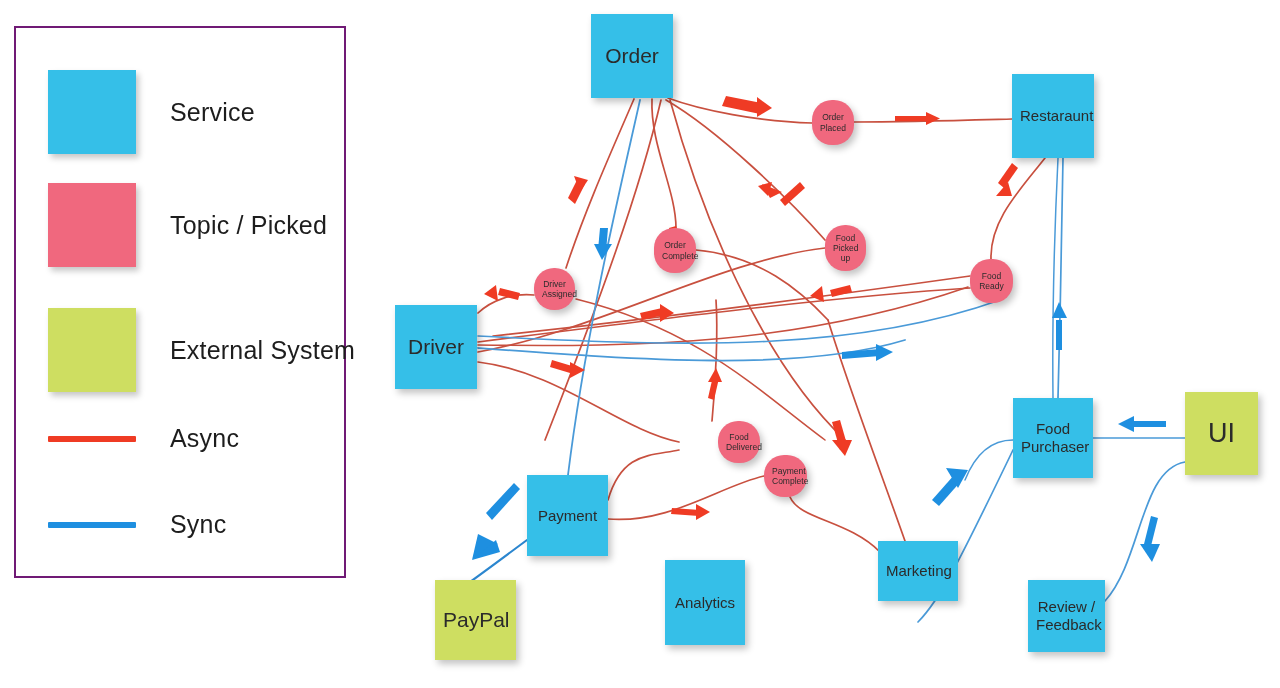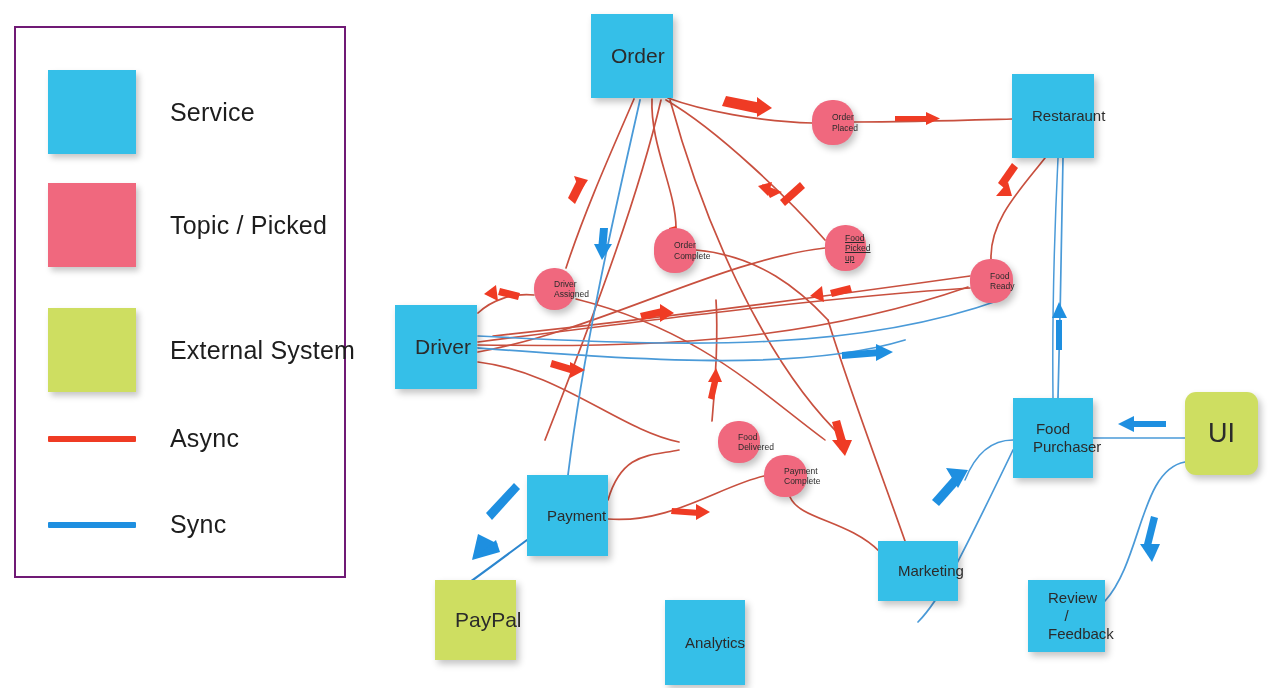--- a/index.html
+++ b/index.html
@@ -41,21 +41,21 @@
 
   
   .note{
     position:absolute;
     box-sizing:border-box;
     display:flex;align-items:center;justify-content:center;
     text-align:center;
     color:#2b2b2b;
     box-shadow:3px 4px 7px rgba(0,0,0,.24);
     line-height:1.18;
-    padding:20px;
+    padding:8px;
     z-index:5;
   }
   .note.service{background:#35bfe8;}
   .note.topic{background:#f0687e;}
   .note.external{background:#cede61;}
   .note.big{font-size:21px;}
   .note.med{font-size:15px;}
   .note.small{font-size:8.5px;border-radius:20px;}
   .note .txt{display:block;width:100%;}
 </style>
@@ -216,21 +216,21 @@
   </div>
   <div class="note service med" style="left:1012px;top:74px;width:82px;height:84px;">
     <span class="txt">Restaraunt</span>
   </div>
   <div class="note service big" style="left:395px;top:305px;width:82px;height:84px;">
     <span class="txt">Driver</span>
   </div>
   <div class="note service med" style="left:527px;top:475px;width:81px;height:81px;">
     <span class="txt">Payment</span>
   </div>
-  <div class="note service med" style="left:665px;top:560px;width:80px;height:85px;margin-top:40px;">
+  <div class="note service med" style="left:665px;top:560px;width:80px;height:85px;">
     <span class="txt">Analytics</span>
   </div>
   <div class="note service med" style="left:878px;top:541px;width:80px;height:60px;">
     <span class="txt">Marketing</span>
   </div>
   <div class="note service med" style="left:1013px;top:398px;width:80px;height:80px;">
     <span class="txt">Food Purchaser</span>
   </div>
   <div class="note service med" style="left:1028px;top:580px;width:77px;height:72px;">
     <span class="txt">Review / Feedback</span>
@@ -238,33 +238,33 @@
 
   <div class="note topic small" style="left:812px;top:100px;width:42px;height:45px;">
     <span class="txt">Order Placed</span>
   </div>
   <div class="note topic small" style="left:534px;top:268px;width:41px;height:42px;">
     <span class="txt">Driver Assigned</span>
   </div>
   <div class="note topic small" style="left:654px;top:228px;width:42px;height:45px;">
     <span class="txt">Order Complete</span>
   </div>
-  <div class="note topic small" style="left:825px;top:225px;width:41px;height:46px;text-decoration:underline;">
+  <div class="note topic small" style="left:825px;top:225px;width:41px;height:46px;">
     <span class="txt">Food Picked up</span>
   </div>
   <div class="note topic small" style="left:970px;top:259px;width:43px;height:44px;">
     <span class="txt">Food Ready</span>
   </div>
   <div class="note topic small" style="left:679px;top:421px;width:42px;height:42px;margin-left:39px;">
     <span class="txt">Food Delivered</span>
   </div>
   <div class="note topic small" style="left:764px;top:455px;width:43px;height:42px;">
     <span class="txt">Payment Complete</span>
   </div>
 
   <div class="note external big" style="left:435px;top:580px;width:81px;height:80px;">
     <span class="txt">PayPal</span>
   </div>
-  <div class="note external big" style="left:1185px;top:392px;width:73px;height:83px;font-size:27px;border-radius:11px;">
+  <div class="note external big" style="left:1185px;top:392px;width:73px;height:83px;font-size:27px;">
     <span class="txt">UI</span>
   </div>
 
 </div>
 
 </body></html>

